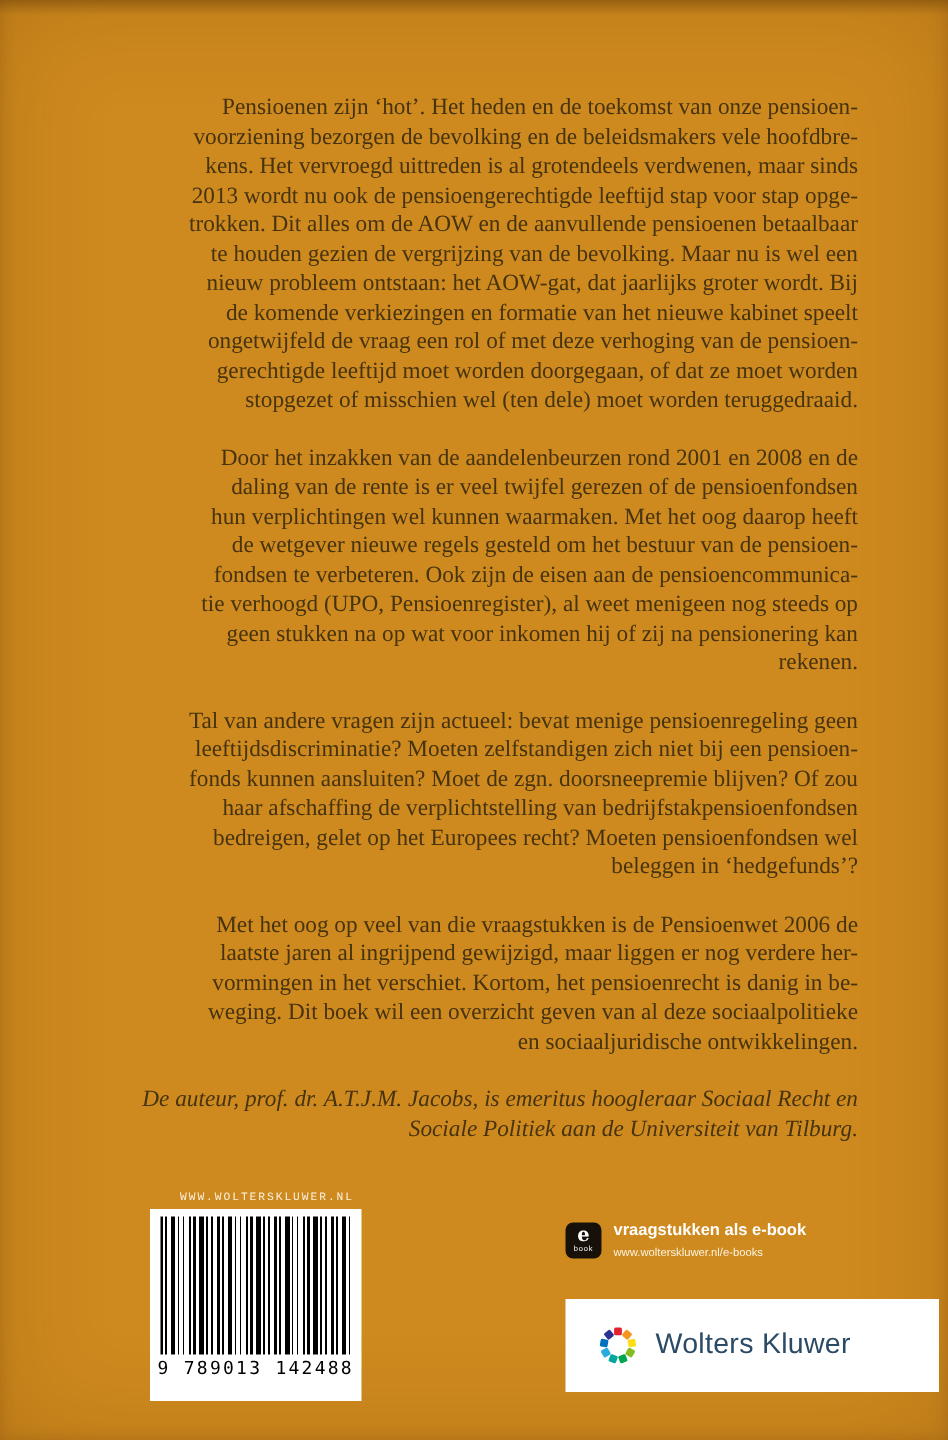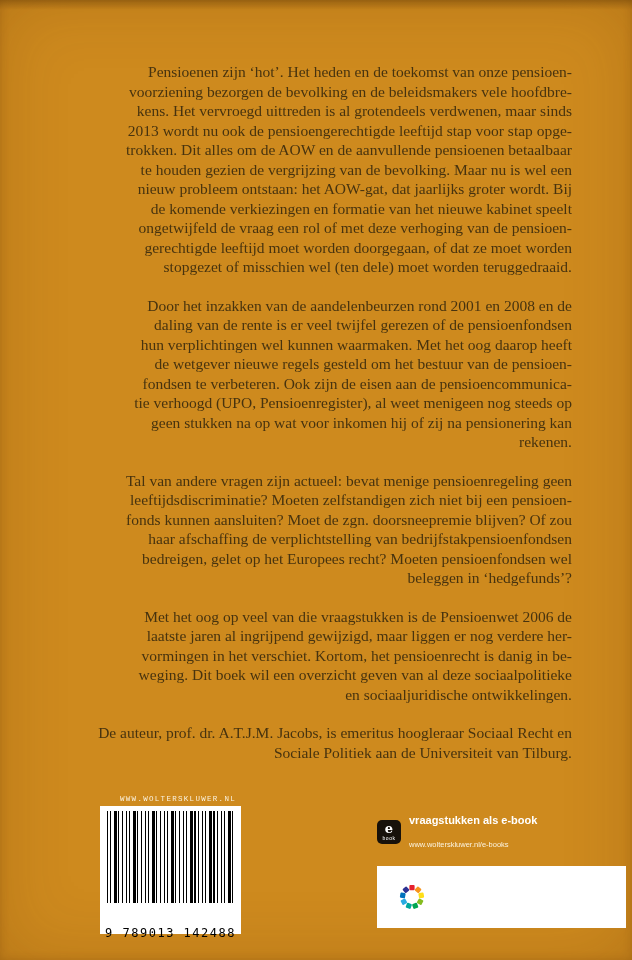--- a/index.html
+++ b/index.html
@@ -18,21 +18,21 @@
     content:""; position:absolute; top:0; left:0; right:0; height:10px;
     background:linear-gradient(rgba(70,40,0,.28), rgba(70,40,0,0));
     pointer-events:none;
   }
   .text-block {
     position:absolute; left:78px; top:62px; width:494px;
     color:#47330F;
     font-size:15.5px; line-height:19.5px;
   }
   .text-block p { margin:0 0 19px 0; white-space:pre-line;text-align:right; }
-  .text-block p.author { }
+  .text-block p.author { font-style:italic; }
 
   .website {
     position:absolute; left:120px; top:795px;
     font-family:Liberation Mono, monospace;
     font-size:7.5px; letter-spacing:1.3px;
     color:#FBF2DF;
   }
   .barcode-box {
     position:absolute; left:100px; top:806px;
     width:141px; height:128px;
@@ -44,42 +44,42 @@
       #000 0 1.5px, #fff 1.5px 3px,
       #000 3px 4.5px, #fff 4.5px 7px,
       #000 7px 10px, #fff 10px 11.5px,
       #000 11.5px 12.5px, #fff 12.5px 15px,
       #000 15px 16px, #fff 16px 19px);
   }
   .digits {
     text-align:center;
     font-family:"DejaVu Sans Mono", monospace;
     font-size:12px; letter-spacing:1.5px;
-    color:#000; margin-top:23px;
+    color:#000; margin-top:2px;
   }
 
   .ebook {
     position:absolute; left:377px; top:814px;
     display:flex; align-items:center; gap:8px;
   }
   .ebook-icon {
     width:24px; height:24px; flex:0 0 auto;
     background:#17110a; border-radius:5px;
     color:#fff; display:flex; flex-direction:column;
     align-items:center; justify-content:center; line-height:1;
   }
   .ebook-icon .e { font-family:"DejaVu Serif", serif; font-size:13px; font-weight:bold; }
   .ebook-icon .b { font-family:"Liberation Sans", sans-serif; font-size:5px; letter-spacing:.5px; margin-top:1px; }
   .ebook-text .l1 {
     font-family:"Liberation Sans", sans-serif;
     font-weight:700; font-size:11px; color:#ffffff;
   }
   .ebook-text .l2 {
     font-family:"Liberation Sans", sans-serif;
-    font-size:7.5px; color:#FBF3DF; margin-top:14px;
+    font-size:7.5px; color:#FBF3DF; margin-top:4px;
   }
 
   .publisher {
     position:absolute; left:377px; top:866px;
     width:249px; height:62px; background:#ffffff;
     display:flex; align-items:center; gap:10px;
     padding-left:20px; box-sizing:border-box;
   }
   .wk-name {
     font-family:"Liberation Sans", sans-serif;
@@ -149,15 +149,16 @@
       <rect x="12.4" y="3" width="5.2" height="5.2" rx="1" fill="#E5202E" transform="rotate(0 15 15)"></rect>
       <rect x="12.4" y="3" width="5.2" height="5.2" rx="1" fill="#F7941D" transform="rotate(40 15 15)"></rect>
       <rect x="12.4" y="3" width="5.2" height="5.2" rx="1" fill="#FFDE17" transform="rotate(80 15 15)"></rect>
       <rect x="12.4" y="3" width="5.2" height="5.2" rx="1" fill="#85BC20" transform="rotate(120 15 15)"></rect>
       <rect x="12.4" y="3" width="5.2" height="5.2" rx="1" fill="#00A651" transform="rotate(160 15 15)"></rect>
       <rect x="12.4" y="3" width="5.2" height="5.2" rx="1" fill="#00A79D" transform="rotate(200 15 15)"></rect>
       <rect x="12.4" y="3" width="5.2" height="5.2" rx="1" fill="#29ABE2" transform="rotate(240 15 15)"></rect>
       <rect x="12.4" y="3" width="5.2" height="5.2" rx="1" fill="#0071BC" transform="rotate(280 15 15)"></rect>
       <rect x="12.4" y="3" width="5.2" height="5.2" rx="1" fill="#2E3192" transform="rotate(320 15 15)"></rect>
     </svg>
+    <span class="wk-name">Wolters Kluwer</span>
   </div>
 
 </div>
 
 </body></html>

